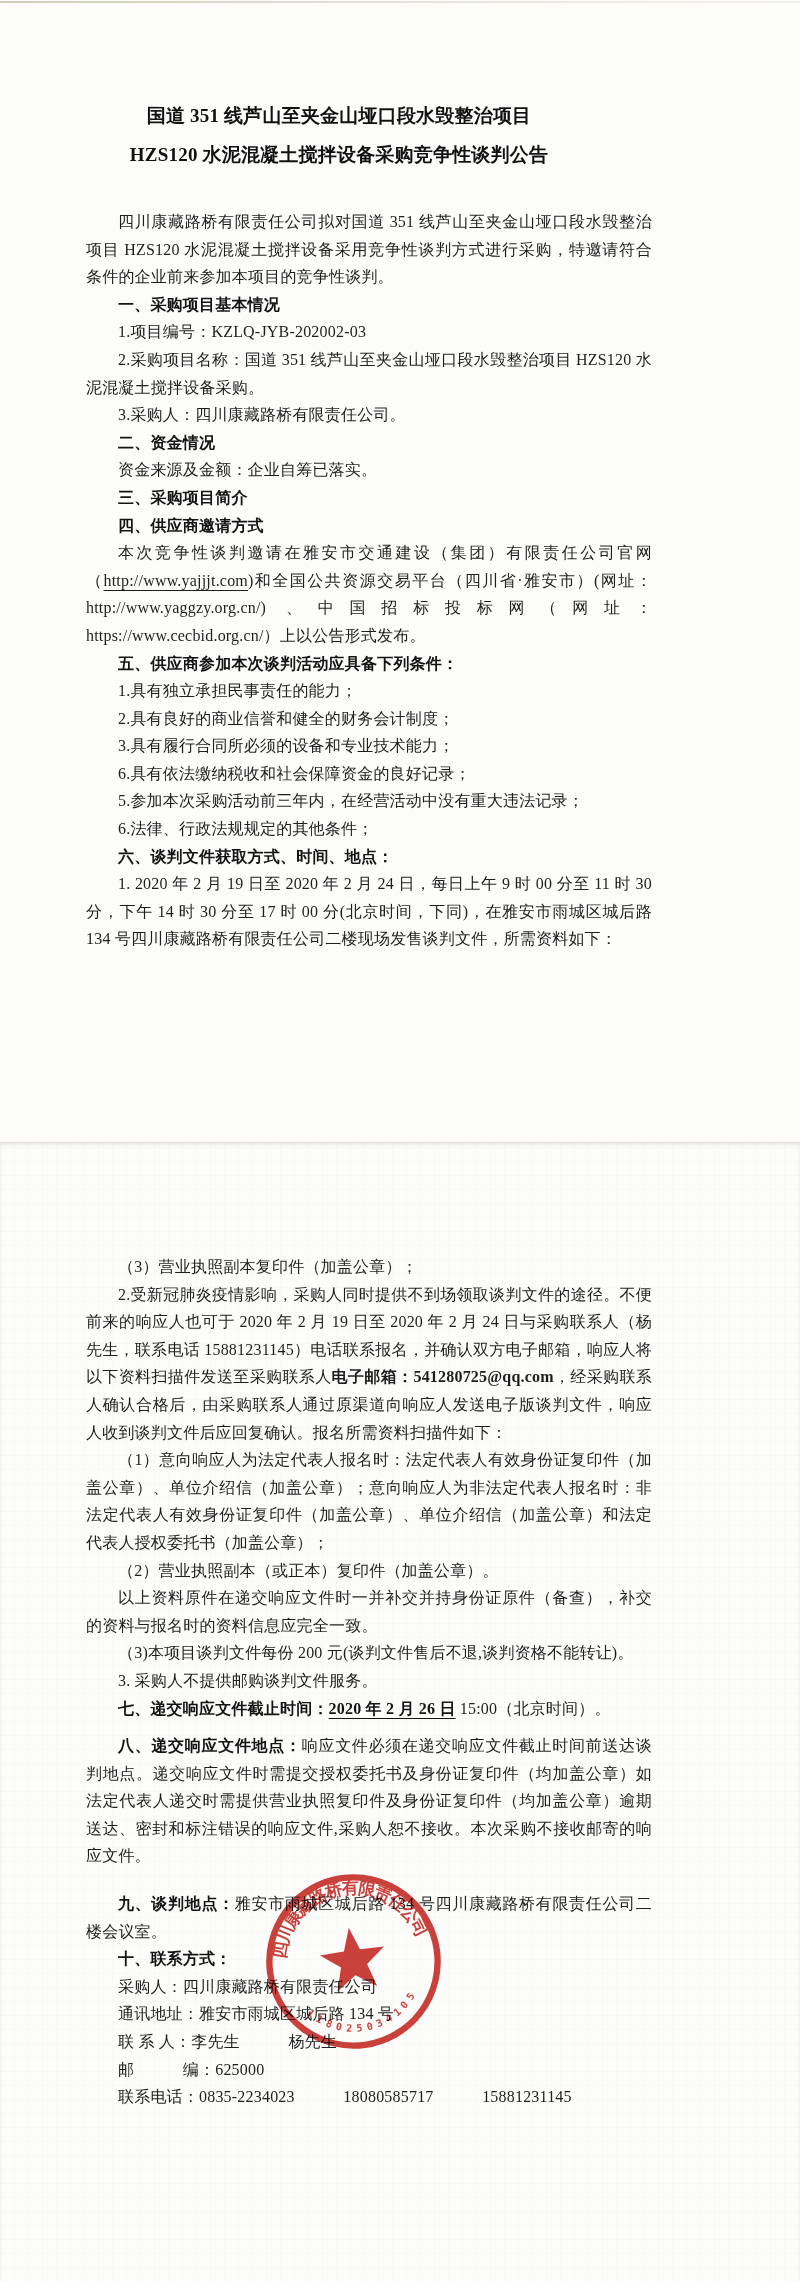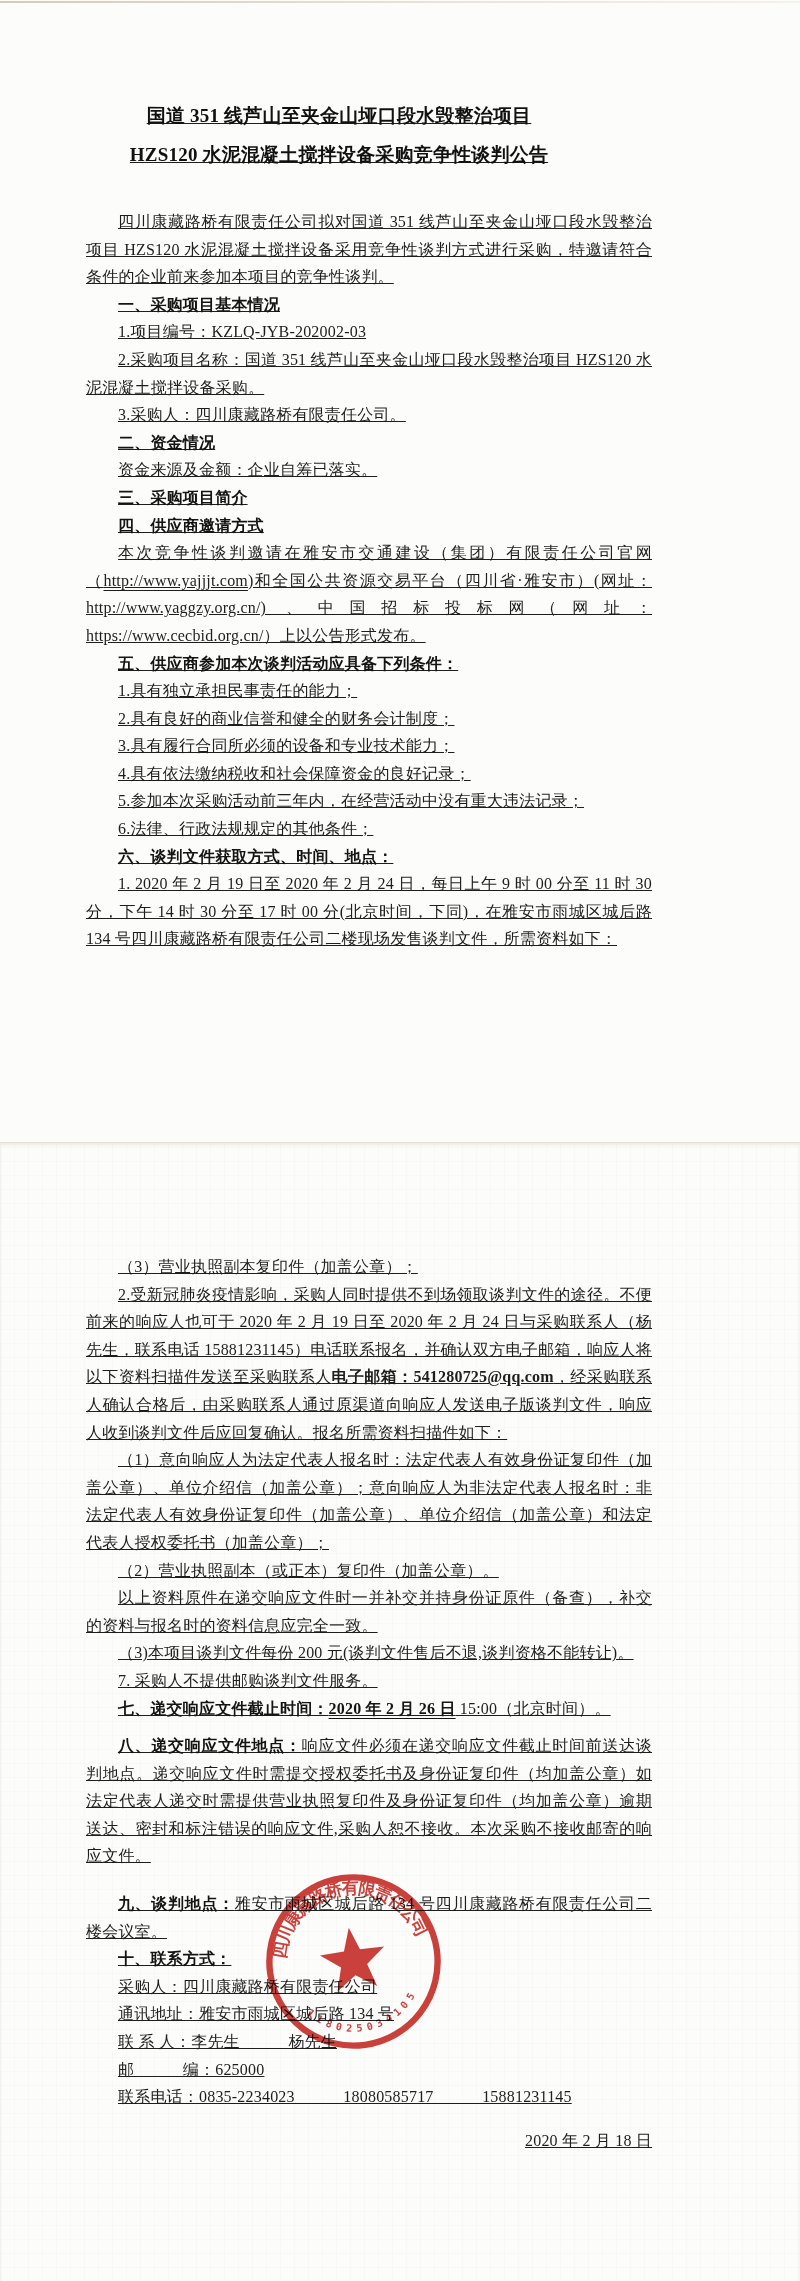--- a/index.html
+++ b/index.html
@@ -3,21 +3,21 @@
 <meta charset="utf-8">
 <style>
   html,body { margin:0; padding:0; }
   body {
     width:800px; height:2281px;
     background:#fbfaf9;
     font-family:"Liberation Serif","DejaVu Serif",serif;
     color:#1e1e1e;
     overflow:hidden;
   }
-  .doc { position:relative; width:640px;text-decoration:underline; }
+  .doc { position:relative; width:640px; }
 
   .page { position:relative; width:800px; background:#fcfcfb; }
   .page-1 { height:1142px; }
   .page-2 {
     height:1139px;
     border-top:1px solid #e6e0d8;
     box-shadow: inset 0 2px 3px rgba(190,180,168,.25);
     background-image:
       repeating-linear-gradient(0deg, rgba(170,160,150,.045) 0 1px, transparent 1px 14px),
       repeating-linear-gradient(90deg, rgba(170,160,150,.04) 0 1px, transparent 1px 14px);
@@ -94,57 +94,56 @@
 
       <p class="h">三、采购项目简介</p>
 
       <p class="h">四、供应商邀请方式</p>
       <p><span>本次竞争性谈判邀请在雅安市交通建设（集团）有限责任公司官网（</span><span class="ul">http://www.yajjjt.com</span><span>)和全国公共资源交易平台（四川省·雅安市）(网址：http://www.yaggzy.org.cn/) 、中国招标投标网（网址：https://www.cecbid.org.cn/）上以公告形式发布。</span></p>
 
       <p class="h">五、供应商参加本次谈判活动应具备下列条件：</p>
       <p>1.具有独立承担民事责任的能力；</p>
       <p>2.具有良好的商业信誉和健全的财务会计制度；</p>
       <p>3.具有履行合同所必须的设备和专业技术能力；</p>
-      <p>4.具有依法缴纳税收和社会保障资金的良好记录；</p>
+      <p>6.具有依法缴纳税收和社会保障资金的良好记录；</p>
       <p>5.参加本次采购活动前三年内，在经营活动中没有重大违法记录；</p>
       <p>6.法律、行政法规规定的其他条件；</p>
 
       <p class="h">六、谈判文件获取方式、时间、地点：</p>
       <p>1. 2020 年 2 月 19 日至 2020 年 2 月 24 日，每日上午 9 时 00 分至 11 时 30 分，下午 14 时 30 分至 17 时 00 分(北京时间，下同)，在雅安市雨城区城后路 134 号四川康藏路桥有限责任公司二楼现场发售谈判文件，所需资料如下：</p>
 
     </div>
   </div>
 
   <div class="page page-2">
     <div class="content">
 
       <p>（3）营业执照副本复印件（加盖公章）；</p>
 
       <p><span>2.受新冠肺炎疫情影响，采购人同时提供不到场领取谈判文件的途径。不便前来的响应人也可于 2020 年 2 月 19 日至 2020 年 2 月 24 日与采购联系人（杨先生，联系电话 15881231145）电话联系报名，并确认双方电子邮箱，响应人将以下资料扫描件发送至采购联系人</span><span class="bold">电子邮箱：541280725@qq.com</span><span>，经采购联系人确认合格后，由采购联系人通过原渠道向响应人发送电子版谈判文件，响应人收到谈判文件后应回复确认。报名所需资料扫描件如下：</span></p>
 
       <p>（1）意向响应人为法定代表人报名时：法定代表人有效身份证复印件（加盖公章）、单位介绍信（加盖公章）；意向响应人为非法定代表人报名时：非法定代表人有效身份证复印件（加盖公章）、单位介绍信（加盖公章）和法定代表人授权委托书（加盖公章）；</p>
       <p>（2）营业执照副本（或正本）复印件（加盖公章）。</p>
       <p>以上资料原件在递交响应文件时一并补交并持身份证原件（备查），补交的资料与报名时的资料信息应完全一致。</p>
       <p>（3)本项目谈判文件每份 200 元(谈判文件售后不退,谈判资格不能转让)。</p>
-      <p>7. 采购人不提供邮购谈判文件服务。</p>
+      <p>3. 采购人不提供邮购谈判文件服务。</p>
 
       <p><span class="hd-inline">七、递交响应文件截止时间：</span><span class="hd-inline ul">2020 年 2 月 26 日</span><span> 15:00（北京时间）。</span></p>
 
       <p class="gap-sm"><span class="hd-inline">八、递交响应文件地点：</span><span>响应文件必须在递交响应文件截止时间前送达谈判地点。递交响应文件时需提交授权委托书及身份证复印件（均加盖公章）如法定代表人递交时需提供营业执照复印件及身份证复印件（均加盖公章）逾期送达、密封和标注错误的响应文件,采购人恕不接收。本次采购不接收邮寄的响应文件。</span></p>
 
       <p class="gap-xs"><span class="hd-inline">九、谈判地点：</span><span>雅安市雨城区城后路 134 号四川康藏路桥有限责任公司二楼会议室。</span></p>
 
       <p class="h">十、联系方式：</p>
       <p>采购人：四川康藏路桥有限责任公司</p>
       <p>通讯地址：雅安市雨城区城后路 134 号</p>
       <p>联 系 人：李先生　　　杨先生</p>
       <p>邮　　　编：625000</p>
       <p>联系电话：0835-2234023　　　18080585717　　　15881231145</p>
 
-      <p class="date-line">2020 年 2 月 18 日</p>
 
     </div>
 
     <div class="seal">
       <svg viewBox="0 0 170 170" xmlns="http://www.w3.org/2000/svg">
         <defs>
           <path id="arcTop" d="M 22,74 A 64,64 0 0 1 148,74" fill="none"></path>
           <path id="arcBottom" d="M 31,123 A 66,66 0 0 0 139,123" fill="none"></path>
         </defs>
         <circle class="ring" cx="85" cy="85" r="79"></circle>

